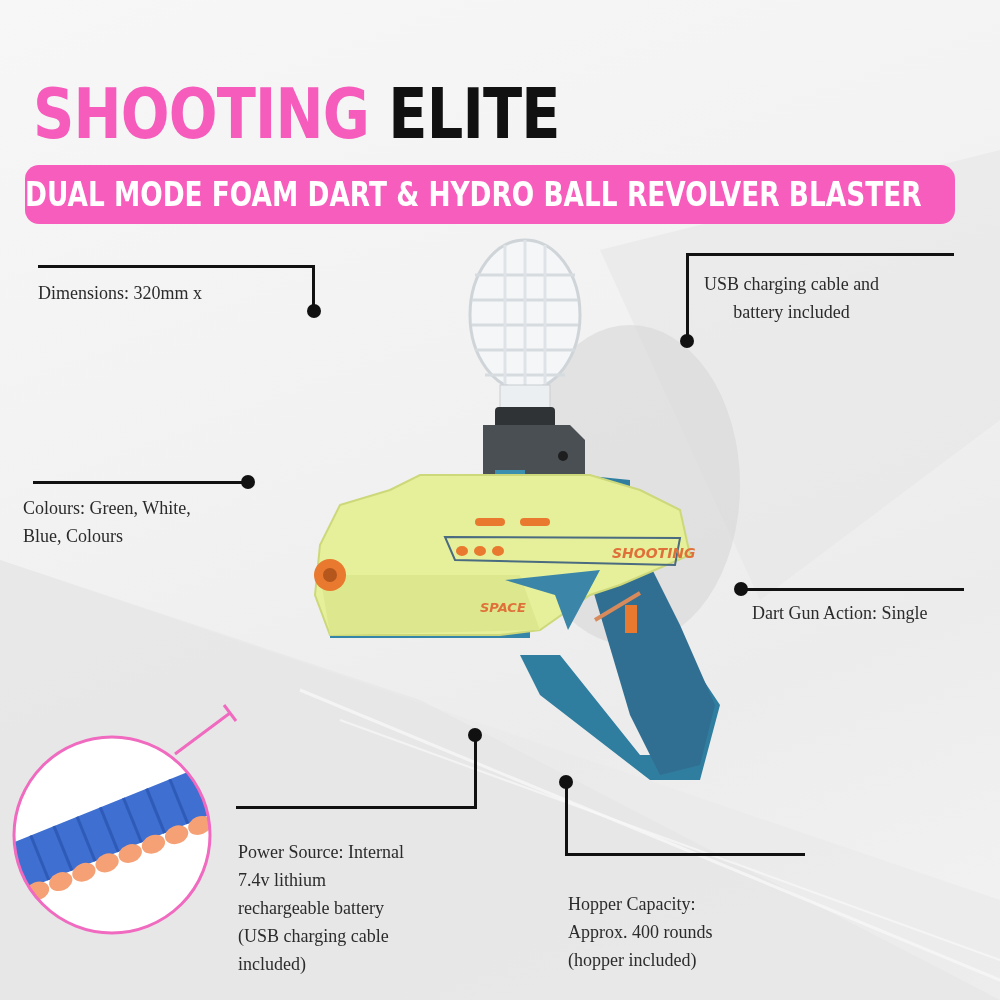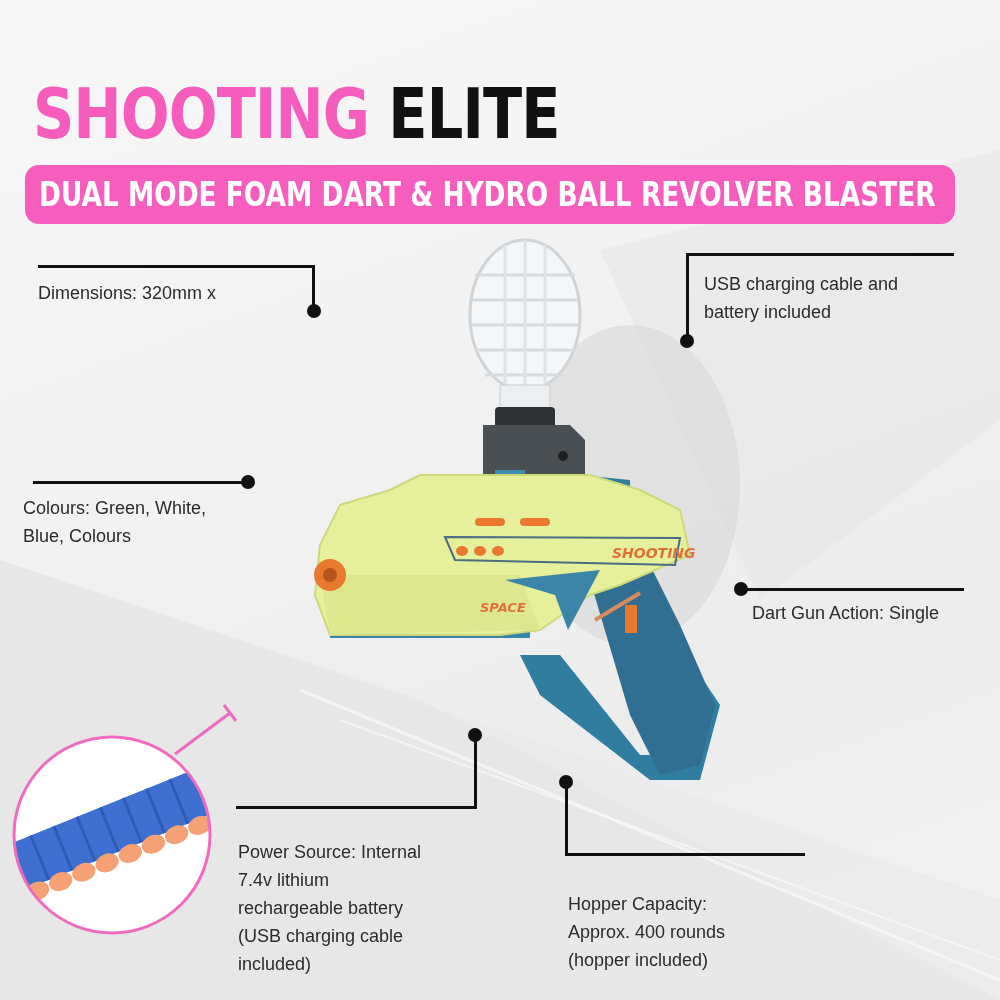--- a/index.html
+++ b/index.html
@@ -18,29 +18,29 @@
     font-family: "DejaVu Sans", sans-serif;
     font-weight: bold; font-size: 70px; letter-spacing: -1px;
     transform: scaleX(0.82); transform-origin: left top;
     line-height: 80px; white-space: nowrap;
   }
   .title .pink { color: #f65cbc; }
   .title .black { color: #111; }
   .subtitle {
     position: absolute; left: 25px; top: 165px; width: 930px; height: 59px;
     background: #f75dbd; border-radius: 14px;
-    display: flex; align-items: center; padding-left: 14px;
+    display: flex; align-items: center; 
   }
   .subtitle span {
     color: #fff; font-family: "DejaVu Sans", sans-serif; font-weight: bold;
     font-size: 33px; white-space: nowrap;
     transform: scaleX(0.80); transform-origin: left center; display: inline-block;
   }
   .callout-text {
-    position: absolute; font-family: Liberation Sans, sans-serif;
+    position: absolute; font-family: Liberation Serif, serif;
     font-size: 18px; line-height: 28px; color: #2b2b2b;
   }
   .line { position: absolute; background: #111; }
   .dot { position: absolute; width: 14px; height: 14px; border-radius: 50%; background: #111; }
   svg { position: absolute; }
 </style>
 </head>
 <body>
 
 <svg class="bg-shape" viewBox="0 0 1000 1000" width="1000" height="1000">
@@ -142,21 +142,21 @@
 <div class="line" style="left:38px; top:265px; width:276px; height:3px;"></div>
 <div class="line" style="left:312px; top:265px; width:3px; height:45px;"></div>
 <div class="dot" style="left:307px; top:304px;"></div>
 <div class="callout-text" style="left:38px; top:279px;">
   <div>Dimensions: 320mm x</div>
 </div>
 
 <div class="line" style="left:686px; top:253px; width:268px; height:3px;"></div>
 <div class="line" style="left:686px; top:253px; width:3px; height:86px;"></div>
 <div class="dot" style="left:680px; top:334px;"></div>
-<div class="callout-text" style="left:704px; top:270px;">
+<div class="callout-text" style="left:704px; top:270px;text-align:center;">
   <div>USB charging cable and</div>
   <div>battery included</div>
 </div>
 
 <div class="line" style="left:33px; top:481px; width:215px; height:3px;"></div>
 <div class="dot" style="left:241px; top:475px;"></div>
 <div class="callout-text" style="left:23px; top:494px;">
   <div>Colours: Green, White,</div>
   <div>Blue, Colours</div>
 </div>

